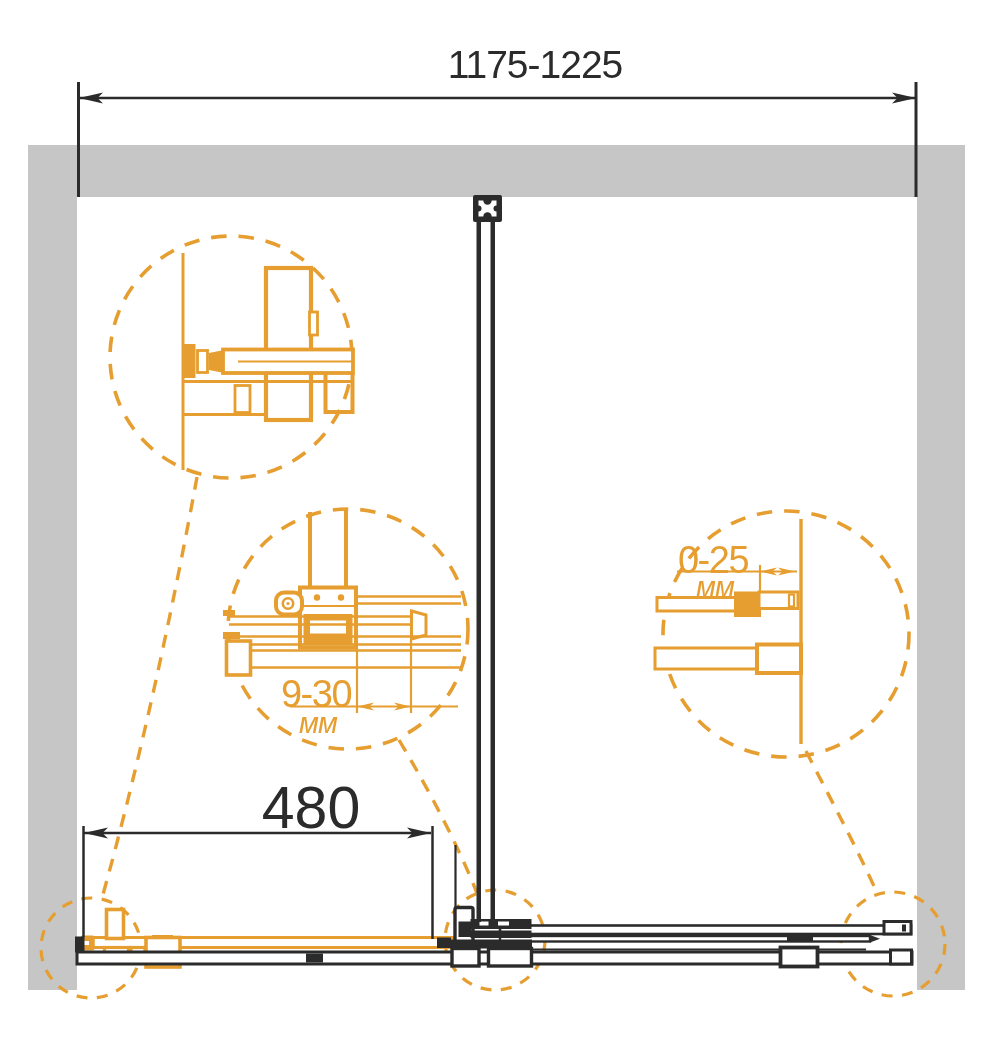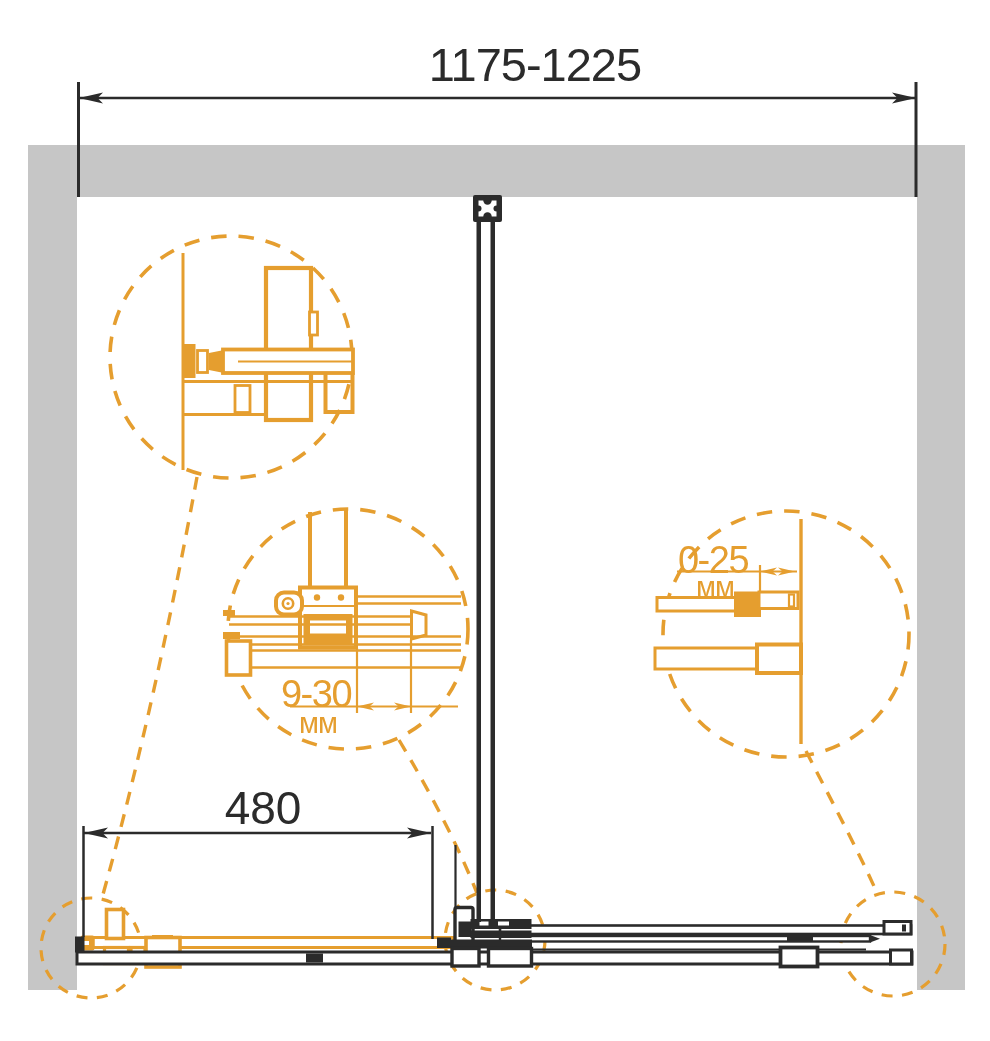--- a/index.html
+++ b/index.html
@@ -11,24 +11,24 @@
     font-family:"Liberation Sans","DejaVu Sans",sans-serif;
   }
   svg{position:absolute;left:0;top:0;}
   .dim-label{
     position:absolute;
     transform:translate(-50%,-50%);
     color:#2B2B2B;
     white-space:nowrap;
     line-height:1;
   }
-  .dim-large{font-size:47px;letter-spacing:-1px;text-align:right;}
-  .dim-480{font-size:46px;}
+  .dim-large{font-size:39px;letter-spacing:-1px;text-align:right;}
+  .dim-480{font-size:59px;margin-left:48px;}
   .dim-mid{font-size:38px;letter-spacing:-1.5px;}
-  .dim-unit{font-size:29px;letter-spacing:-1px;}
+  .dim-unit{font-size:29px;letter-spacing:-1px;font-style:italic;}
   .orange-text{color:#E59E2F;}
 </style>
 </head>
 <body>
 
 <div class="stage">
 
 <svg width="990" height="1041" viewBox="0 0 990 1041">
 
   <g fill="#C6C6C6">

